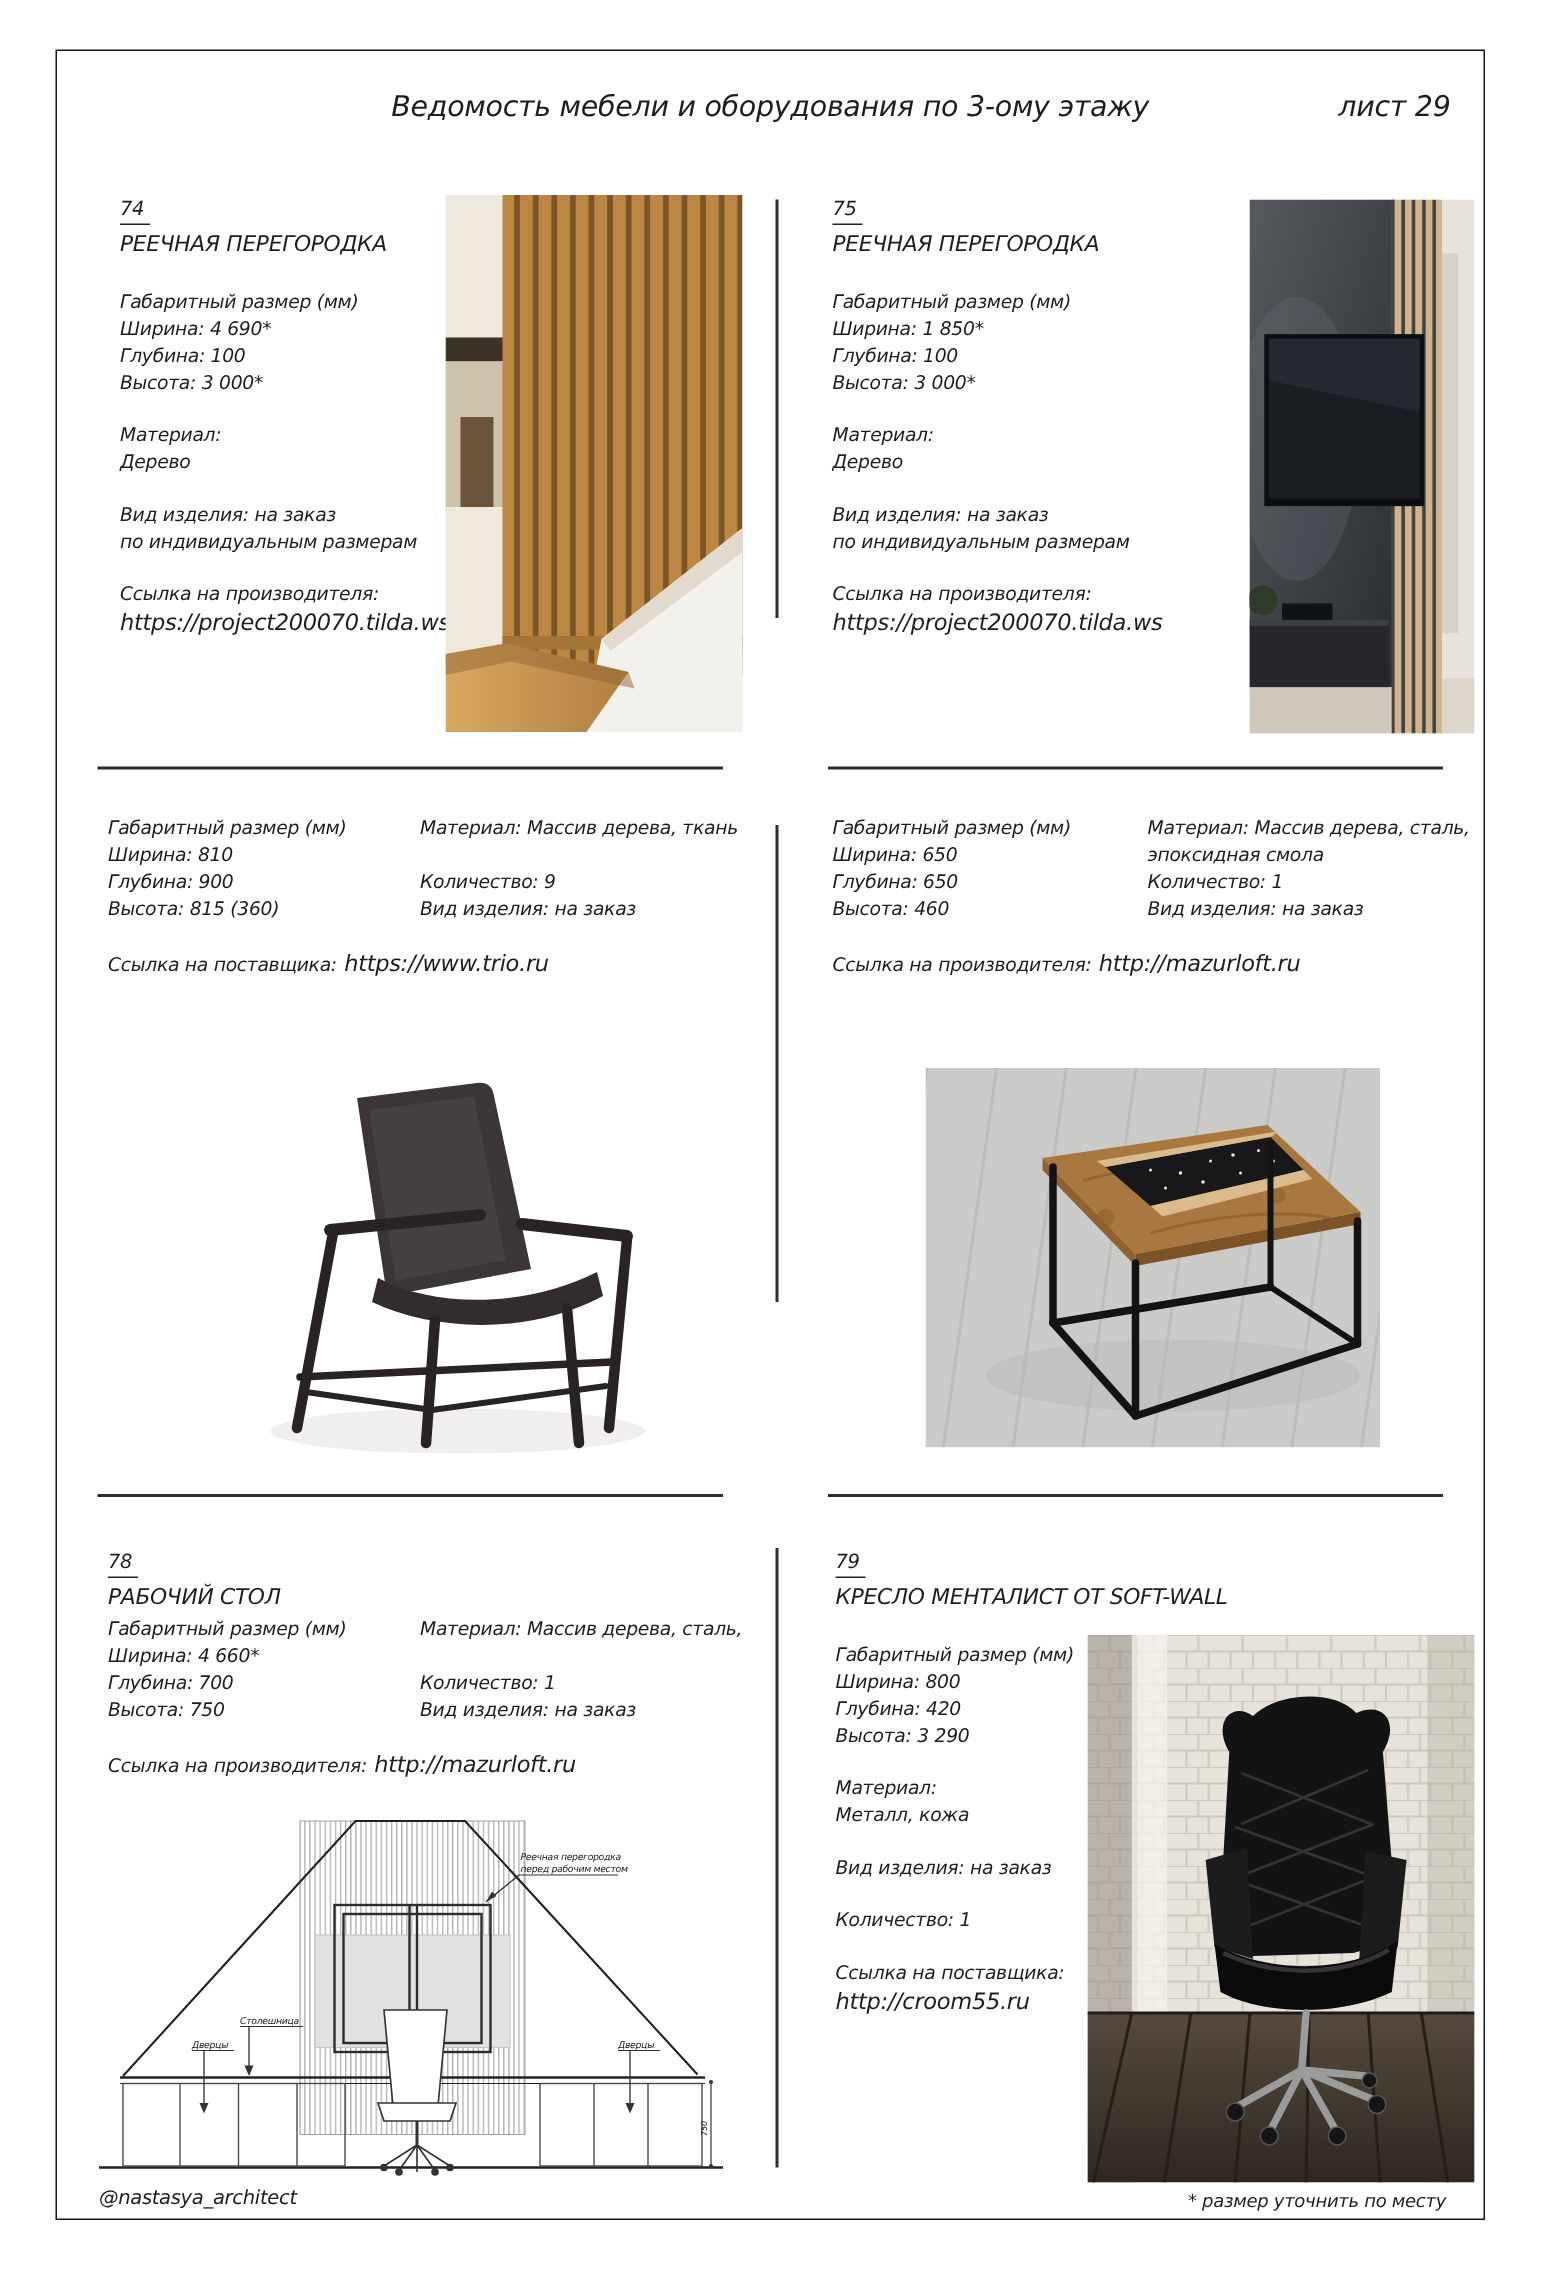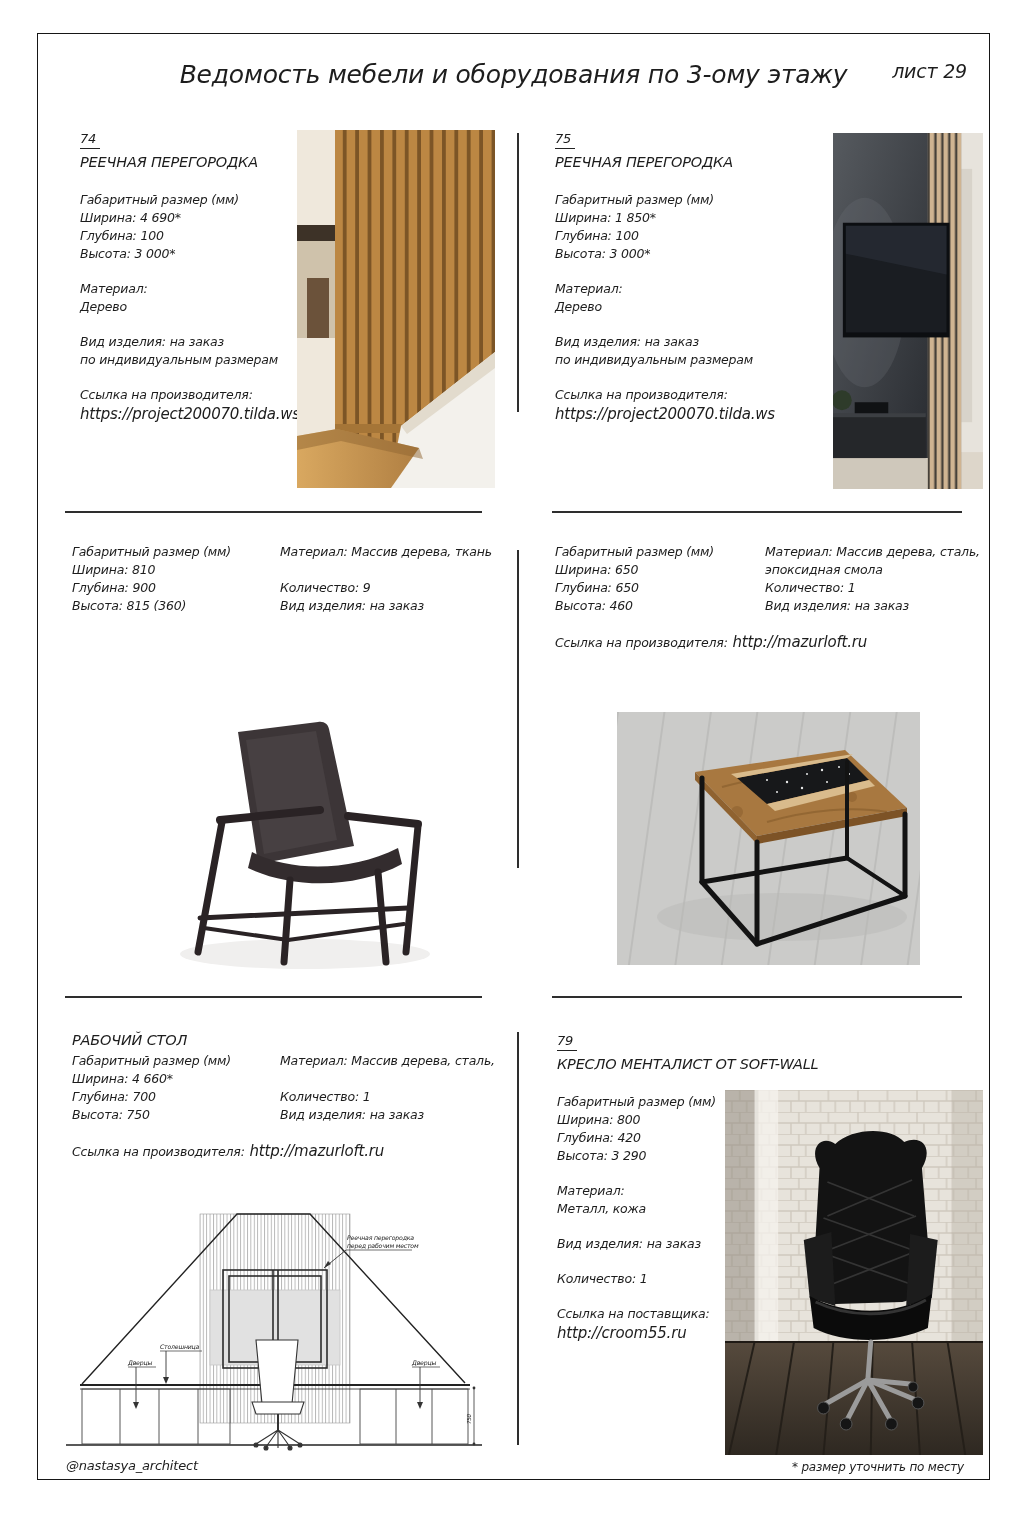--- a/index.html
+++ b/index.html
@@ -2,21 +2,21 @@
 <html><head>
 <meta charset="utf-8">
 <style>
   html,body{margin:0;padding:0;background:#ffffff;}
   .page{
     position:relative;width:1030px;height:1513px;background:#fff;
     font-family:"DejaVu Sans","Liberation Sans",sans-serif;
     font-style:italic;color:#1d1d1d;overflow:hidden;letter-spacing:-0.2px;
   }
   .frame{position:absolute;left:37px;top:33px;width:951px;height:1445px;border:1.7px solid #161616;}
-  .hdr{position:absolute;left:37px;top:60px;width:953px;text-align:center;font-size:25px;}
+  .hdr{position:absolute;left:37px;top:60px;width:953px;text-align:center;font-size:19px;}
   .sheet{position:absolute;right:63px;top:60px;font-size:19px;}
   .hdiv{position:absolute;height:2.2px;background:#2e2e2e;}
   .vdiv{position:absolute;width:1.6px;background:#2e2e2e;}
   .item{position:absolute;}
   .num{display:inline-block;font-size:13px;line-height:16px;border-bottom:1.3px solid #222;padding:0 4px 1px 0;margin-bottom:3px;}
   .ttl{font-size:14.5px;line-height:20px;white-space:nowrap;margin-bottom:2px;}
   .ln{font-size:12.5px;line-height:18px;white-space:nowrap;}
   .gap{height:17px;}
   .url{font-size:15px;line-height:20px;}
   .linkline{margin-top:0;}
@@ -146,20 +146,24 @@
         <div class="ln">Высота: 815 (360)</div>
       </div>
       <div class="col-r">
         <div class="ln">Материал: Массив дерева, ткань</div>
         <div class="ln">&nbsp;</div>
         <div class="ln">Количество: 9</div>
         <div class="ln">Вид изделия: на заказ</div>
       </div>
     </div>
     <div class="gap"></div>
+    <div class="linkline">
+      <span class="ln">Ссылка на поставщика:</span>
+      <span class="url">https://www.trio.ru</span>
+    </div>
   </div>
   <div class="photo" style="left:140px;top:700px;width:320px;height:287px;">
     <svg viewBox="0 0 320 287" preserveAspectRatio="none">
       <rect width="320" height="287" fill="#ffffff"></rect>
       <ellipse cx="165" cy="254" rx="125" ry="15" fill="#f0efee"></ellipse>
       <path d="M98,32 L178,22 C184,21 188,24 189,29 L214,146 L118,164 Z" fill="#3c3537"></path>
       <path d="M106,40 L176,31 L197,140 L124,154 Z" fill="#474042"></path>
       <path d="M112,152 C150,172 210,172 258,148 L262,164 C214,190 150,188 108,168 Z" fill="#332c2e"></path>
       <g stroke="#2a2325" stroke-linecap="round" fill="none">
         <path d="M80,120 L180,110" stroke-width="8"></path>
@@ -233,20 +237,21 @@
         <path d="M288,102 L288,184"></path>
         <path d="M85,170 L140,232 L288,184"></path>
         <path d="M85,170 L230,146"></path>
         <path d="M230,146 L288,184" stroke-width="4"></path>
         <path d="M230,50 L230,146" stroke-width="4"></path>
       </g>
     </svg>
   </div>
 
   <div class="item" style="left:72px;top:1030px;width:424px;">
+    <div><span class="num">78</span></div>
     <div class="ttl">РАБОЧИЙ СТОЛ</div>
     <div class="twocol">
       <div class="col-l">
         <div class="ln">Габаритный размер (мм)</div>
         <div class="ln">Ширина: 4 660*</div>
         <div class="ln">Глубина: 700</div>
         <div class="ln">Высота: 750</div>
       </div>
       <div class="col-r">
         <div class="ln">Материал: Массив дерева, сталь,</div>

